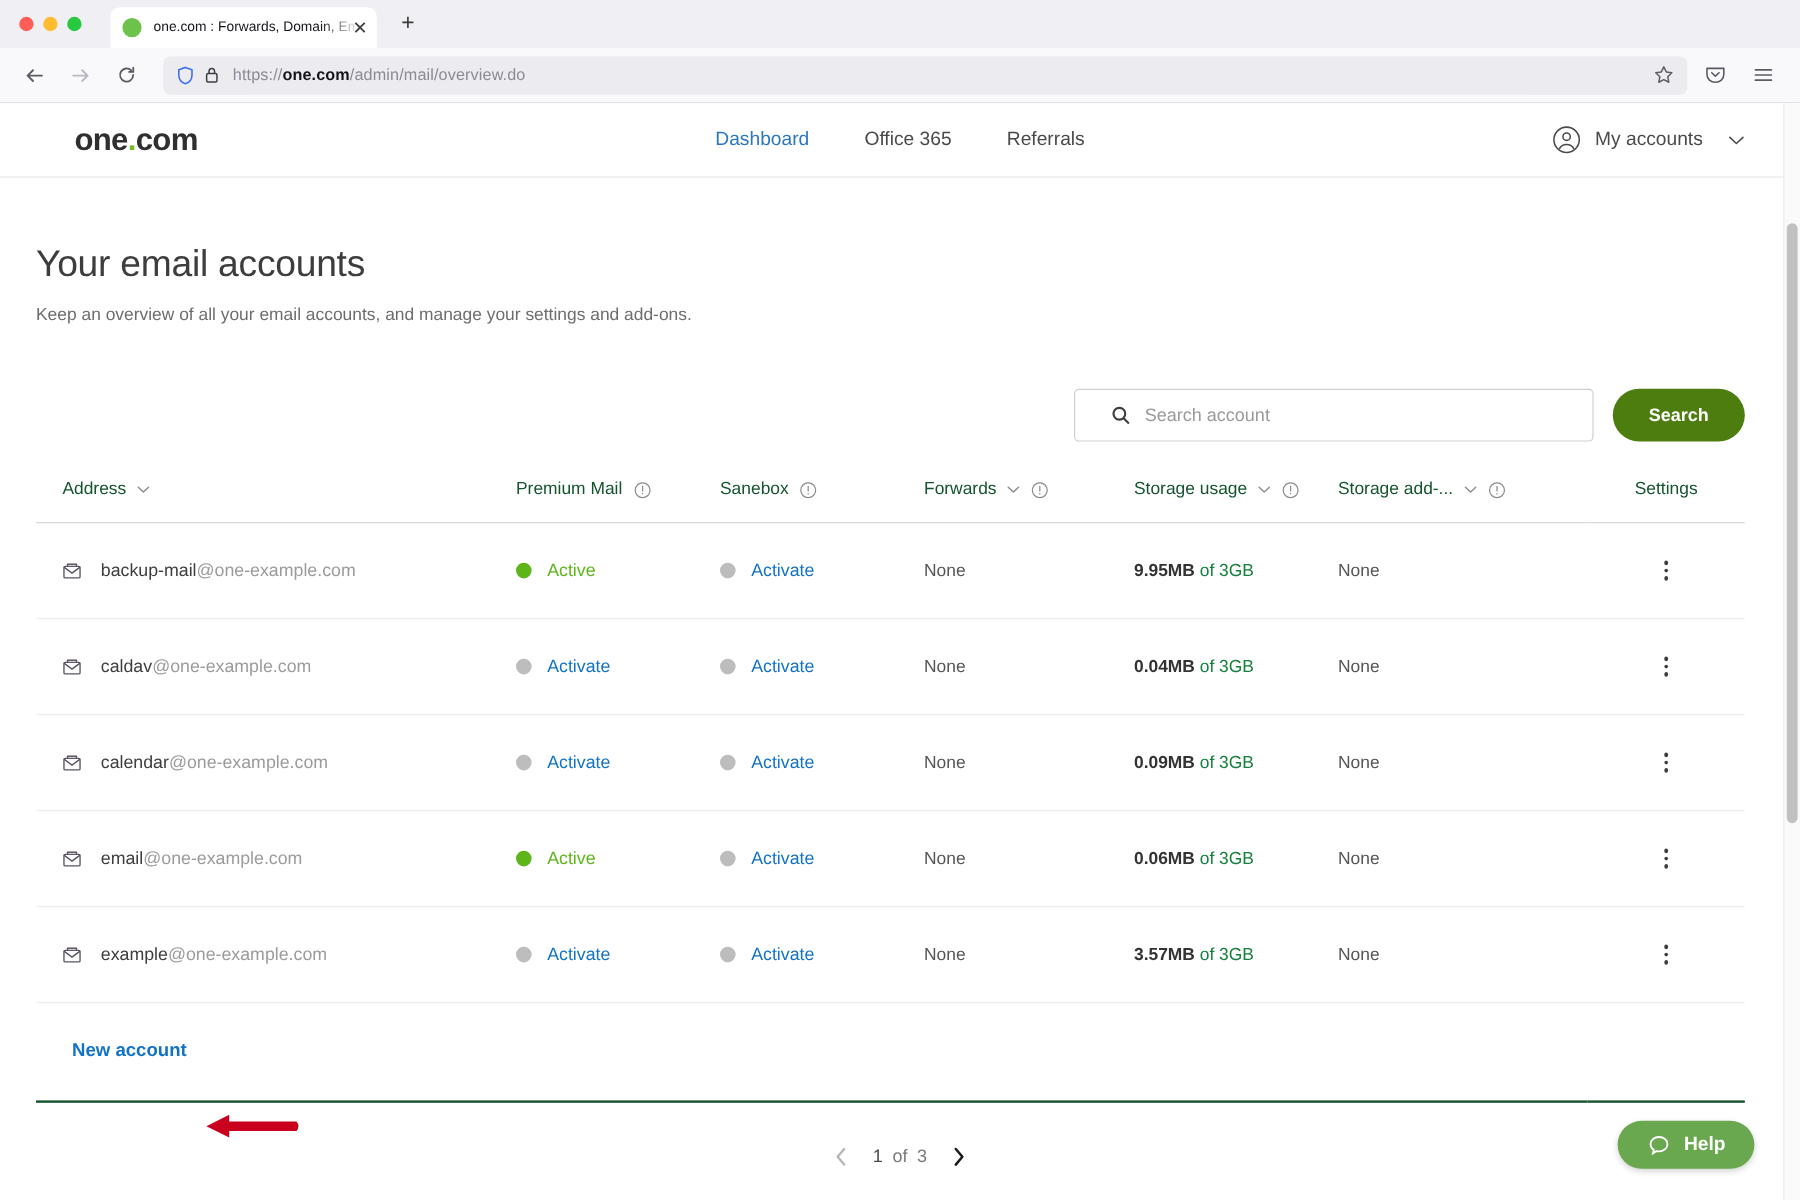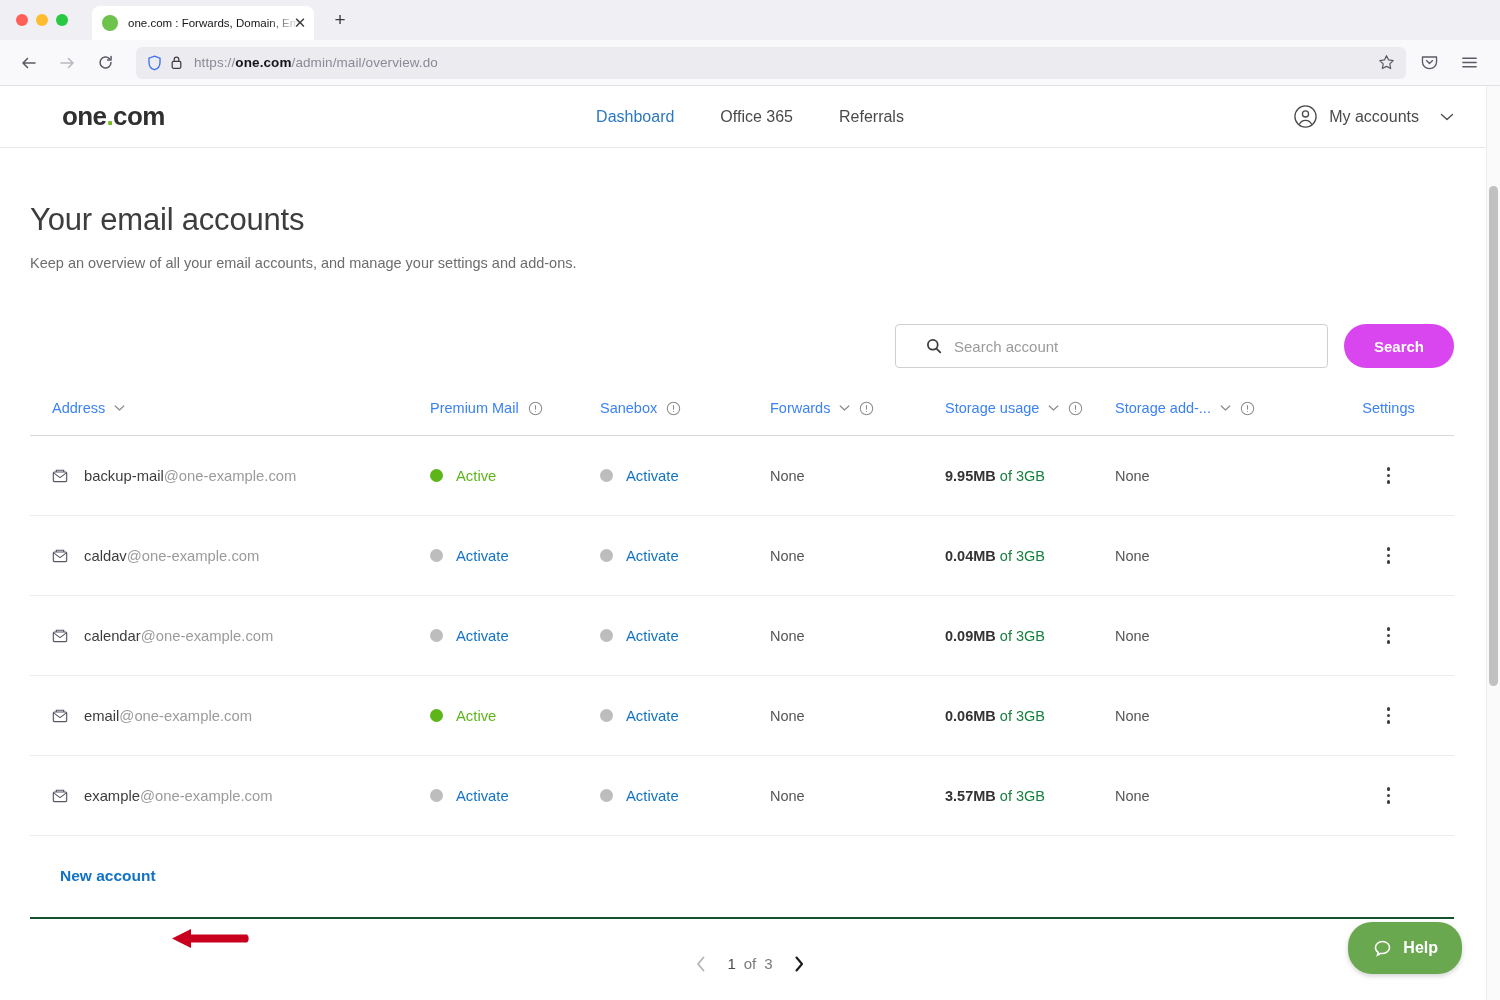--- a/index.html
+++ b/index.html
@@ -129,28 +129,28 @@
     display: flex; align-items: center; padding: 0 29px; background: #fff;
   }
   .search-ic { width: 17px; height: 17px; display: flex; align-items: center; justify-content: center; color: #3d3d3d; }
   .searchbox input {
     border: 0; outline: 0; flex: 1; margin-left: 12px;
     font-family: "Liberation Sans", sans-serif; font-size: 15px; color: #3d3d3d; background: transparent;
   }
   .searchbox input::placeholder { color: #9a9a9a; }
   .search-btn {
     width: 110px; height: 44px; border-radius: 22px; border: 0;
-    background: #d946ef; color: #fff; font-size: 15px; font-weight: 700;
+    background: #4d7c0f; color: #fff; font-size: 15px; font-weight: 700;
     font-family: "Liberation Sans", sans-serif; cursor: pointer;
   }
 
   
   table.accounts { width: 1424px; border-collapse: collapse; margin-top: 32px; table-layout: fixed; }
   table.accounts thead th {
-    font-weight: 400; font-size: 14.5px; color: #3b82f6; text-align: left;
+    font-weight: 400; font-size: 14.5px; color: #14532d; text-align: left;
     padding: 0 0 19px 0; vertical-align: bottom;
   }
   thead tr { border-bottom: 1px solid #d8d8d8; }
   .th-inner { display: flex; align-items: center; gap: 9px; }
   .sort-caret { width: 11px; height: 11px; display: flex; align-items: center; justify-content: center; }
   .info-ic { width: 15px; height: 15px; display: flex; align-items: center; justify-content: center; }
 
   tbody tr { border-bottom: 1px solid #ececec; height: 80px; }
   tbody td { font-size: 14.5px; color: #3d3d3d; vertical-align: middle; }
   .addr-cell { display: flex; align-items: center; gap: 16px; padding-left: 22px; }
@@ -185,21 +185,21 @@
     margin-top: 32px; font-size: 15px; color: #4a4a4a;
   }
   .pg-btn { width: 26px; height: 26px; display: flex; align-items: center; justify-content: center; }
   .pg-btn.dim { color: #b5b5b5; }
   .pg-btn.on { color: #1a1a1a; }
   .pg-text { display: flex; gap: 8px; align-items: baseline; }
   .pg-text .of { color: #7b7b7b; }
 
   .help-btn {
     position: absolute; right: 38px; bottom: 26px;
-    height: 52px; padding: 0 24px; border-radius: 24px; background: #6aa84f;
+    height: 40px; padding: 0 24px; border-radius: 24px; background: #6aa84f;
     display: flex; align-items: center; gap: 11px;
     color: #ffffff; font-size: 16px; font-weight: 700;
     box-shadow: 0 2px 5px rgba(0,0,0,.18);
   }
   .help-ic { width: 20px; height: 20px; display: flex; align-items: center; justify-content: center; }
 </style>
 </head>
 <body>
 
 <div class="browser">

